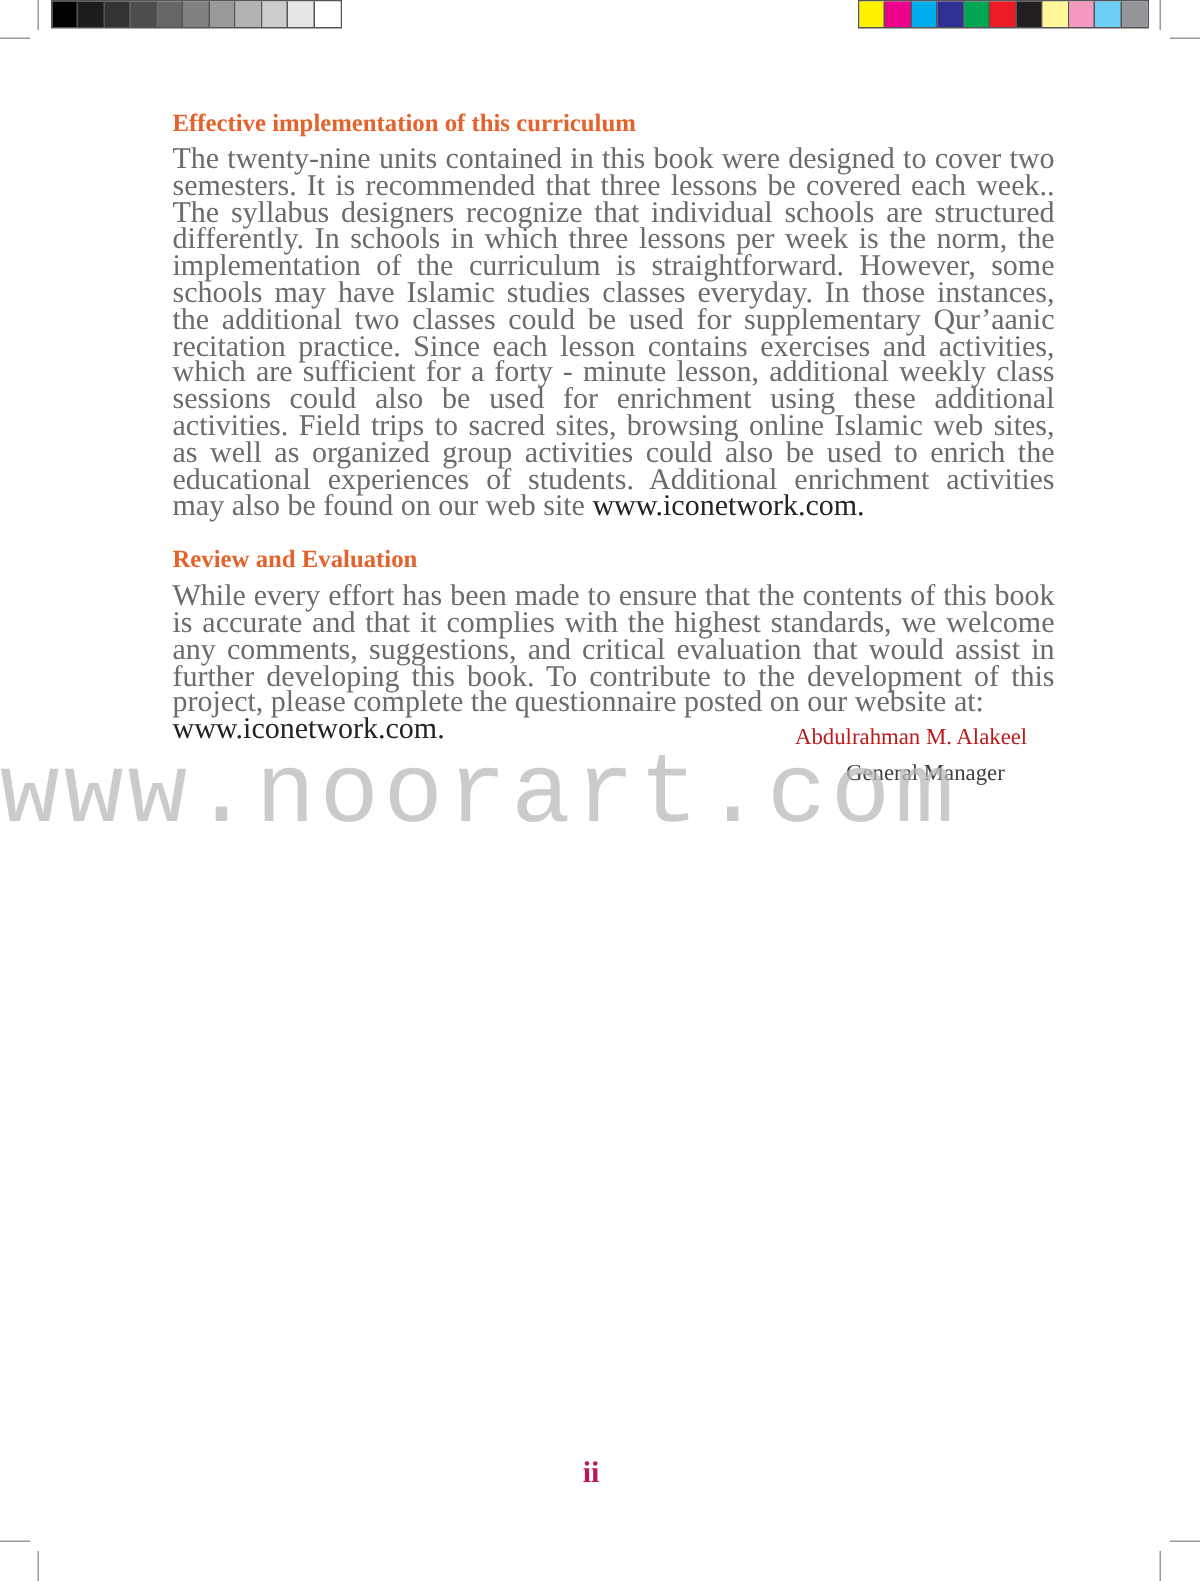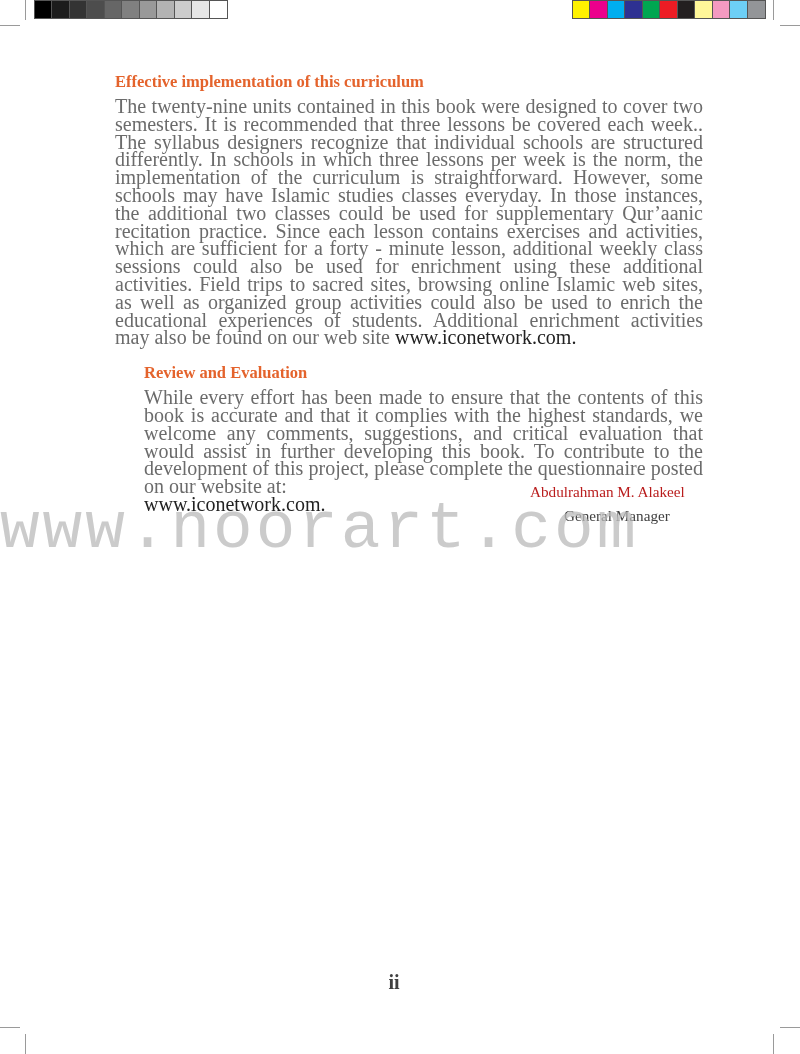--- a/index.html
+++ b/index.html
@@ -58,21 +58,21 @@
   .body-text {
     color: #6b6b6b;
     font-size: 20px;
     line-height: 17.8px;
     text-align: justify;
     margin: 0;
   }
   .body-text .link {
     color: #222222;
   }
-  .section + .section { margin-top: 16px; margin-left: 29px; }
+  .section + .section { margin-top: 16px; }
 
   .signature {
     position: absolute;
     left: 530px;
     top: 480px;
     font-size: 15.2px;
     line-height: 24px;
   }
   .signature .name { color: #b91c1c; display: block; }
   .signature .title { color: #404040; display: block; margin-left: 34px; }
@@ -92,21 +92,21 @@
     pointer-events: none;
   }
 
   
   .page-number {
     position: absolute;
     left: 0;
     width: 788px;
     top: 970px;
     text-align: center;
-    color: #404040;
+    color: #be185d;
     font-weight: bold;
     font-size: 20px;
     line-height: 24px;
   }
 </style>
 </head>
 <body>
 
 <div class="colorbar gray" id="graybar">
     <div class="swatch" style="background: rgb(0, 0, 0);"></div>

